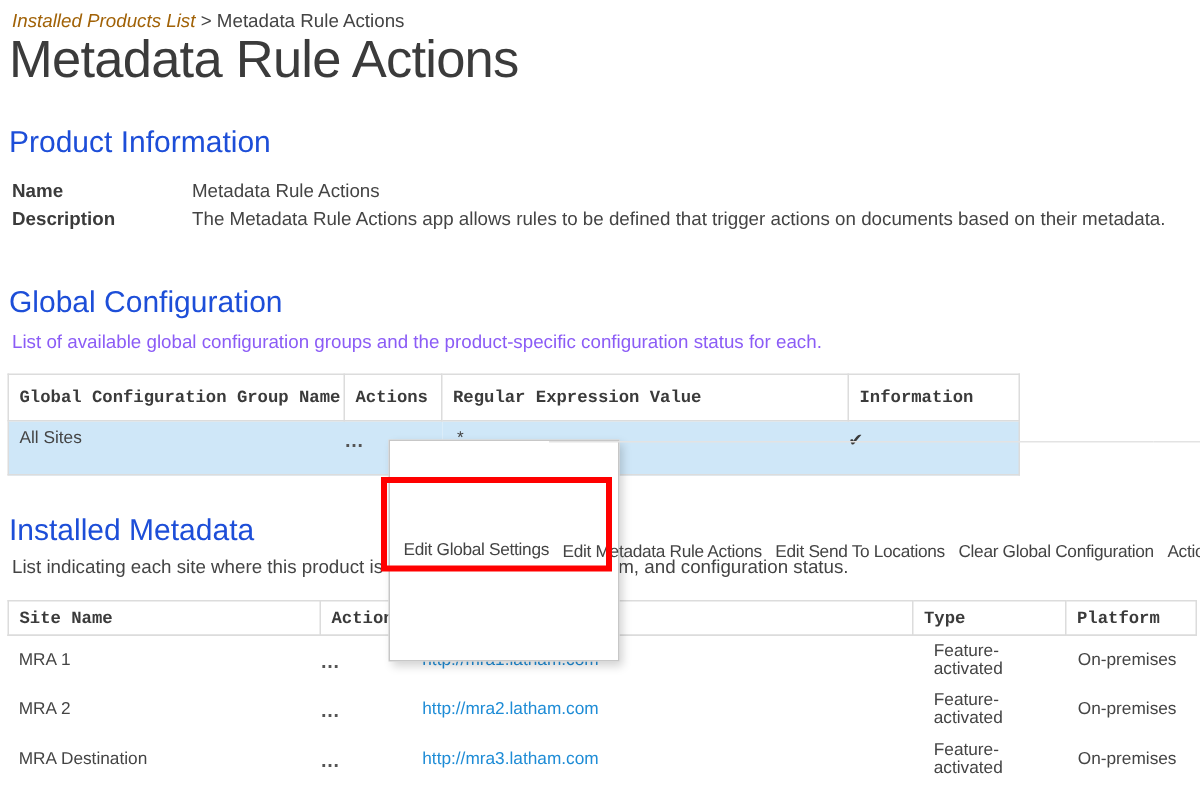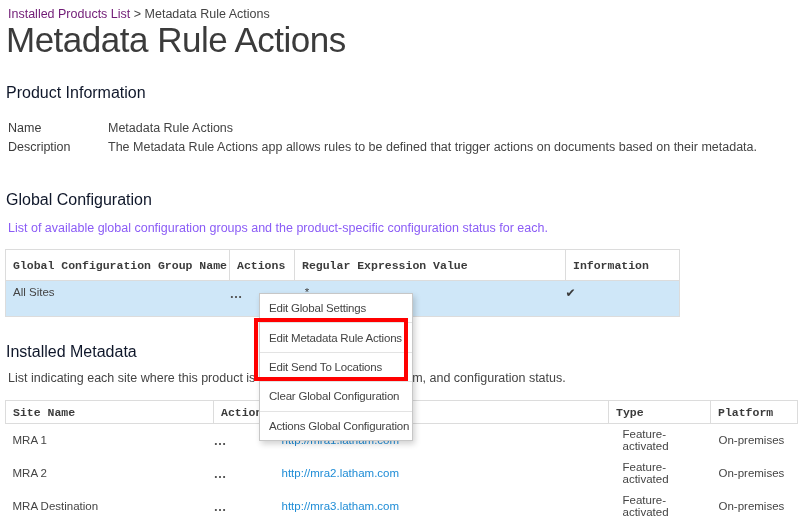--- a/index.html
+++ b/index.html
@@ -5,30 +5,30 @@
   * { margin:0; padding:0; box-sizing:border-box; }
   html,body { width:800px; height:526px; }
   body {
     position:relative; background:#ffffff; overflow:hidden;
     font-family:"Liberation Sans","DejaVu Sans",sans-serif; color:#444444;
   }
   .abs { position:absolute; }
 
   
   .breadcrumb { left:8px; top:7px; font-size:12.5px; }
-  .crumb-link { color:#701a75; text-decoration:none; cursor:pointer; }
+  .crumb-link { color:#a16207; text-decoration:none; cursor:pointer;font-style:italic; }
   .crumb-sep, .crumb-current { color:#444; }
   .page-title { left:6px; top:20px; font-size:35px; font-weight:300; color:#3b3b3b; letter-spacing:-0.5px; white-space:nowrap; }
 
   
-  .section-h { font-size:16px; font-weight:300; color:#0f172a; white-space:nowrap; }
+  .section-h { font-size:20px; font-weight:300; color:#1d4ed8; white-space:nowrap; }
   .sub-text { font-size:12.5px; color:#8b5cf6; white-space:nowrap; }
 
   
-  .field-label { font-size:12.5px; font-weight:400; color:#3b3b3b; width:100px; display:inline-block; }
+  .field-label { font-size:12.5px; font-weight:700; color:#3b3b3b; width:120px; display:inline-block; }
   .field-value { font-size:12.5px; color:#444; white-space:nowrap; }
 
   
   table { border-collapse:collapse; table-layout:fixed; font-size:11.5px; }
   th { font-weight:700; color:#3b3b3b; text-align:left; background:#fff;font-family:Liberation Mono, monospace; }
 
   .gc-table { left:5px; top:249px; width:674px; }
   .gc-table th { border:1px solid #dcdcdc; height:31px; padding-left:7px; vertical-align:middle; }
   .gc-table td { height:36px; vertical-align:top; padding-top:5px; background:#cfe7f8; border-bottom:1px solid #dcdcdc; }
   .gc-table td:first-child { border-left:1px solid #dcdcdc; padding-left:7px; }
@@ -51,21 +51,21 @@
 
   
   .il-desc-left { left:8px; top:371px; width:247px; overflow:hidden; white-space:nowrap; font-size:12.5px; }
   .il-desc-right { left:408px; top:371px; font-size:12.5px; white-space:nowrap; }
 
   
   .context-menu {
     left:259px; top:293px; width:154px; height:148px; z-index:30;
     background:#ffffff; border:1px solid #c7c7c7;
     box-shadow:2px 3px 6px rgba(0,0,0,0.18);
-    display:flex; flex-direction:column;
+    display:flex; flex-direction:row;
   }
   .menu-item {
     flex:1; display:flex; align-items:center; padding-left:9px;
     font-size:11.5px; letter-spacing:-0.2px; color:#444; white-space:nowrap; cursor:pointer;
   }
   .menu-item + .menu-item { border-top:1px solid #e3e3e3; }
 
   
   .annotation-box {
     left:254px; top:318px; width:154px; height:63px; z-index:40;

